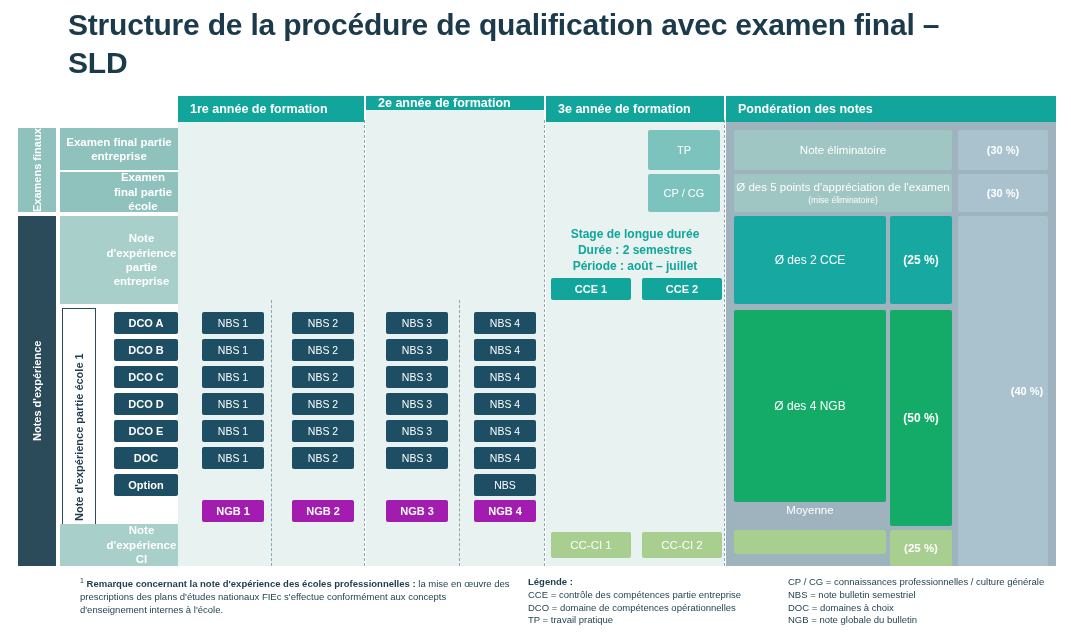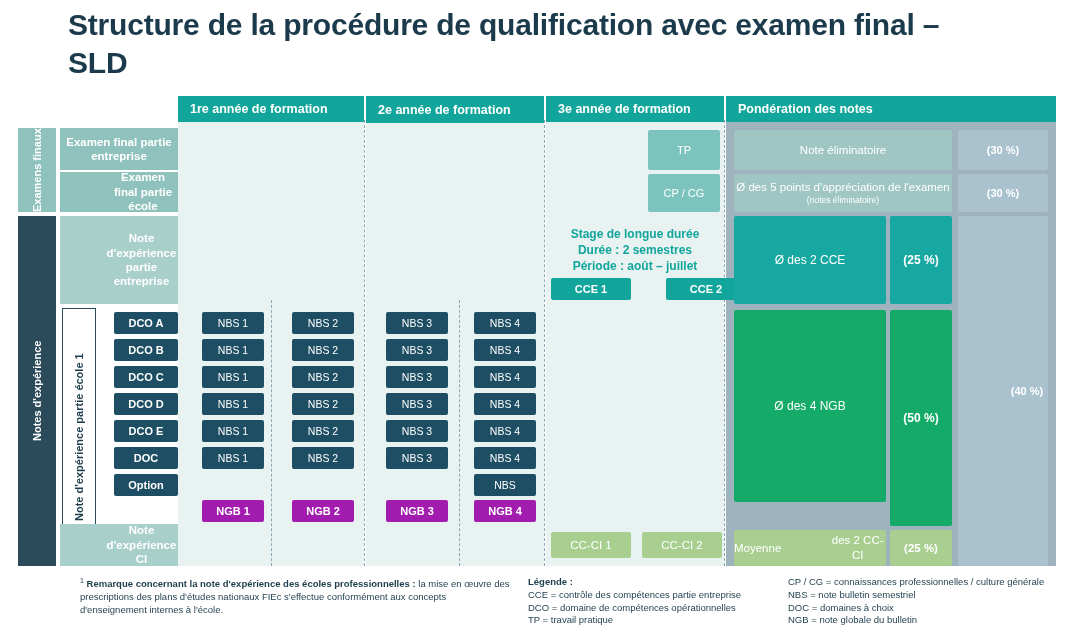--- a/index.html
+++ b/index.html
@@ -70,21 +70,21 @@
   <div class="box colbg" style="left:546px;top:96px;width:178px;height:470px;"></div>
   <div class="box rightbg" style="left:726px;top:96px;width:330px;height:470px;"></div>
 
   <div class="vsep" style="left:271px;top:300px;height:266px;"></div>
   <div class="vsep" style="left:364px;top:120px;height:446px;"></div>
   <div class="vsep" style="left:459px;top:300px;height:266px;"></div>
   <div class="vsep" style="left:544px;top:120px;height:446px;"></div>
   <div class="vsep" style="left:724px;top:120px;height:446px;"></div>
 
   <div class="box hdr left" style="left:178px;top:96px;width:186px;height:26px;">1re année de formation</div>
-  <div class="box hdr left" style="left:366px;top:96px;width:178px;height:27px;">2e année de formation</div>
+  <div class="box hdr left" style="left:366px;top:96px;width:178px;height:14px;">2e année de formation</div>
   <div class="box hdr left" style="left:546px;top:96px;width:178px;height:26px;">3e année de formation</div>
   <div class="box hdr left" style="left:726px;top:96px;width:330px;height:26px;">Pondération des notes</div>
 
   <div class="box vteal vlabel" style="left:18px;top:128px;width:38px;height:84px;">Examens finaux</div>
   <div class="box vdark vlabel" style="left:18px;top:216px;width:38px;height:350px;">Notes d'expérience</div>
   <div class="box vwhite vlabel" style="left:62px;top:308px;width:34px;height:258px;">
     <span>Note d'expérience partie école 1</span>
   </div>
 
   <div class="box lightteal" style="left:60px;top:128px;width:118px;height:42px;">Examen final partie entreprise</div>
@@ -140,45 +140,45 @@
   <div class="box tealsoft" style="left:648px;top:130px;width:72px;height:40px;">TP</div>
   <div class="box tealsoft" style="left:648px;top:174px;width:72px;height:38px;">CP / CG</div>
 
   <div class="box stage" style="left:548px;top:222px;width:174px;height:56px;flex-direction:column;">
     <span>Stage de longue durée</span>
     <span>Durée : 2 semestres</span>
     <span>Période : août – juillet</span>
   </div>
 
   <div class="box teal" style="left:551px;top:278px;width:80px;height:22px;">CCE 1</div>
-  <div class="box teal" style="left:666px;top:278px;width:80px;height:22px;">CCE 2</div>
+  <div class="box teal" style="left:642px;top:278px;width:80px;height:22px;">CCE 2</div>
 
   <div class="box greenlt2" style="left:551px;top:532px;width:80px;height:26px;">CC-CI 1</div>
   <div class="box greenlt2" style="left:642px;top:532px;width:80px;height:26px;">CC-CI 2</div>
 
   <div class="box grayteal" style="left:734px;top:130px;width:218px;height:40px;">Note éliminatoire</div>
   <div class="box pondbox" style="left:958px;top:130px;width:90px;height:40px;">(30 %)</div>
 
   <div class="box grayteal" style="left:734px;top:174px;width:218px;height:38px;flex-direction:column;">
     <span>Ø des 5 points d'appréciation de l'examen</span>
-    <span class="small">(notes éliminatoire)</span>
+    <span class="small">(mise éliminatoire)</span>
   </div>
   <div class="box pondbox" style="left:958px;top:174px;width:90px;height:38px;">(30 %)</div>
 
   <div class="box tealbig" style="left:734px;top:216px;width:152px;height:88px;">Ø des 2 CCE</div>
   <div class="box tealbig" style="left:890px;top:216px;width:62px;height:88px;font-weight:bold;">
     <span>(25 %)</span>
   </div>
 
   <div class="box greenbig" style="left:734px;top:310px;width:152px;height:192px;">Ø des 4 NGB</div>
   <div class="box greenbig" style="left:890px;top:310px;width:62px;height:216px;font-weight:bold;">
     <span>(50 %)</span>
   </div>
 
-  <div class="box greenlt" style="left:734px;top:530px;width:152px;height:36px;flex-direction:row;gap:48px;">
+  <div class="box greenlt" style="left:734px;top:530px;width:152px;height:24px;flex-direction:column;gap:48px;">
     <span>Moyenne</span>
     <span>des 2 CC-CI</span>
   </div>
   <div class="box greenlt" style="left:890px;top:530px;width:62px;height:36px;font-weight:bold;">
     <span>(25 %)</span>
   </div>
 
   <div class="box pondbox" style="left:958px;top:216px;width:90px;height:350px;padding-left:48px;">(40 %)</div>
 
   <div class="footnote" style="left:80px;top:576px;width:430px;">

